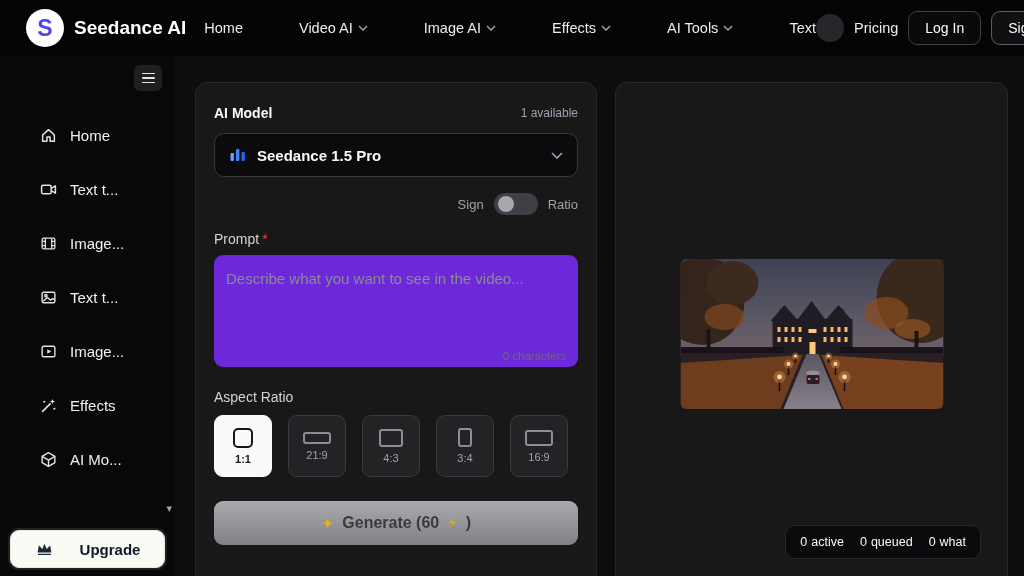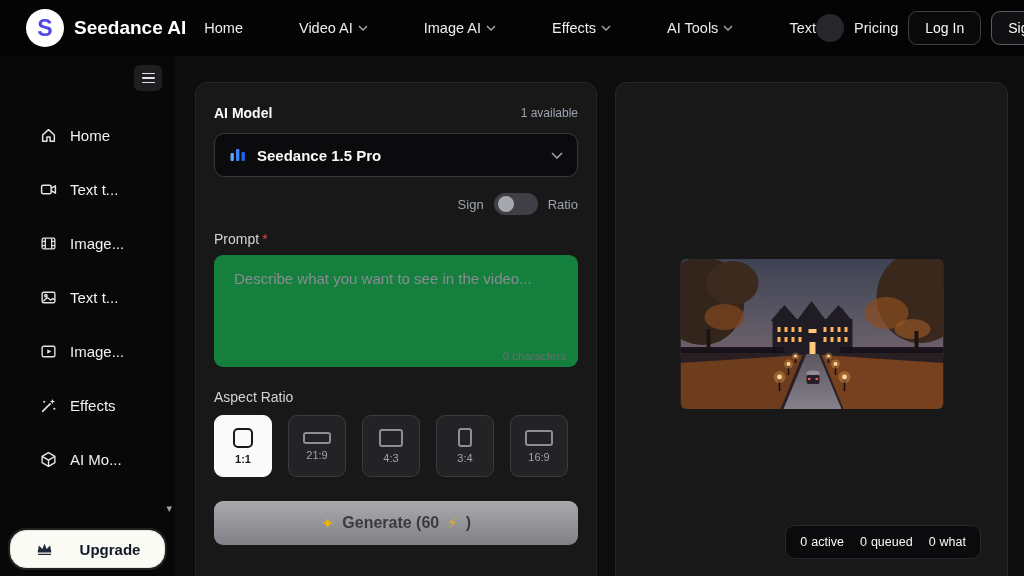--- a/index.html
+++ b/index.html
@@ -37,21 +37,21 @@
     justify-content:center;gap:3px;cursor:pointer}
   .hamburger i{display:block;width:13px;height:1.6px;background:#e5e5e7;border-radius:1px}
   .side-items{position:absolute;top:52px;left:0;right:0;display:flex;flex-direction:column}
   .side-item{display:flex;align-items:center;gap:13px;height:54px;padding-left:40px;
     cursor:pointer}
   .side-item svg{flex:0 0 17px}
   .side-label{font-size:15px;font-weight:500;color:#f1f1f3;white-space:nowrap}
   .scroll-down{position:absolute;right:3px;bottom:62px;font-size:11px;color:#9ca3af;
     cursor:pointer;line-height:1}
   .upgrade{position:absolute;left:10px;right:10px;bottom:8px;height:38px;background:#fbfbf6;
-    border:1px solid #e8e8df;box-shadow:0 0 0 2px rgba(255,255,255,.10);border-radius:16px;
+    border:1px solid #e8e8df;box-shadow:0 0 0 2px rgba(255,255,255,.10);border-radius:9px;
     display:flex;align-items:center;justify-content:center;gap:26px;cursor:pointer;
     font-family:inherit}
   .upgrade span{font-size:15px;font-weight:600;color:#111827}
 
   
   .content{flex:1;display:flex;gap:18px;padding:26px 16px 0 20px;min-width:0}
   .panel{background:#181818;border:1px solid #272727;border-radius:12px}
 
   
   .gen{width:402px;flex:0 0 402px;height:640px;padding:22px 18px}
@@ -65,22 +65,22 @@
   .toggle-row{display:flex;align-items:center;justify-content:flex-end;gap:10px;
     margin:16px 0 16px}
   .toggle-label{font-size:13px;color:#9ca3af}
   .toggle{width:44px;height:22px;border-radius:11px;background:#3f3f46;position:relative;
     cursor:pointer;border:none}
   .knob{position:absolute;left:4px;top:3px;width:16px;height:16px;border-radius:50%;
     background:#a7a7ae}
   .prompt-label{font-size:14px;color:#d4d4d8;margin-bottom:8px}
   .req{color:#ef4444;margin-left:3px}
   .ta-wrap{position:relative;margin-bottom:18px}
-  textarea{width:100%;height:112px;background:#15803d;border:none;border-radius:9px;
-    padding:13px 20px;color:#e5e5e5;font-size:15px;font-family:inherit;resize:none;
+  textarea{width:100%;height:112px;background:#6d28d9;border:none;border-radius:9px;
+    padding:13px 12px;color:#e5e5e5;font-size:15px;font-family:inherit;resize:none;
     line-height:1.45}
   textarea::placeholder{color:#8b8b93}
   .char-count{position:absolute;right:12px;bottom:9px;font-size:11.5px;color:#6b6b73}
   .aspect-label{font-size:14px;color:#d4d4d8;margin-bottom:10px}
   .ratios{display:flex;gap:16px;margin-bottom:24px}
   .ratio{width:58px;height:62px;border-radius:9px;background:#232326;border:1px solid #3a3a40;
     display:flex;flex-direction:column;align-items:center;justify-content:center;gap:5px;
     cursor:pointer;font-family:inherit}
   .ratio .shape{border:2px solid #8d8d96;border-radius:3px}
   .ratio .rl{font-size:11px;color:#a1a1aa}

